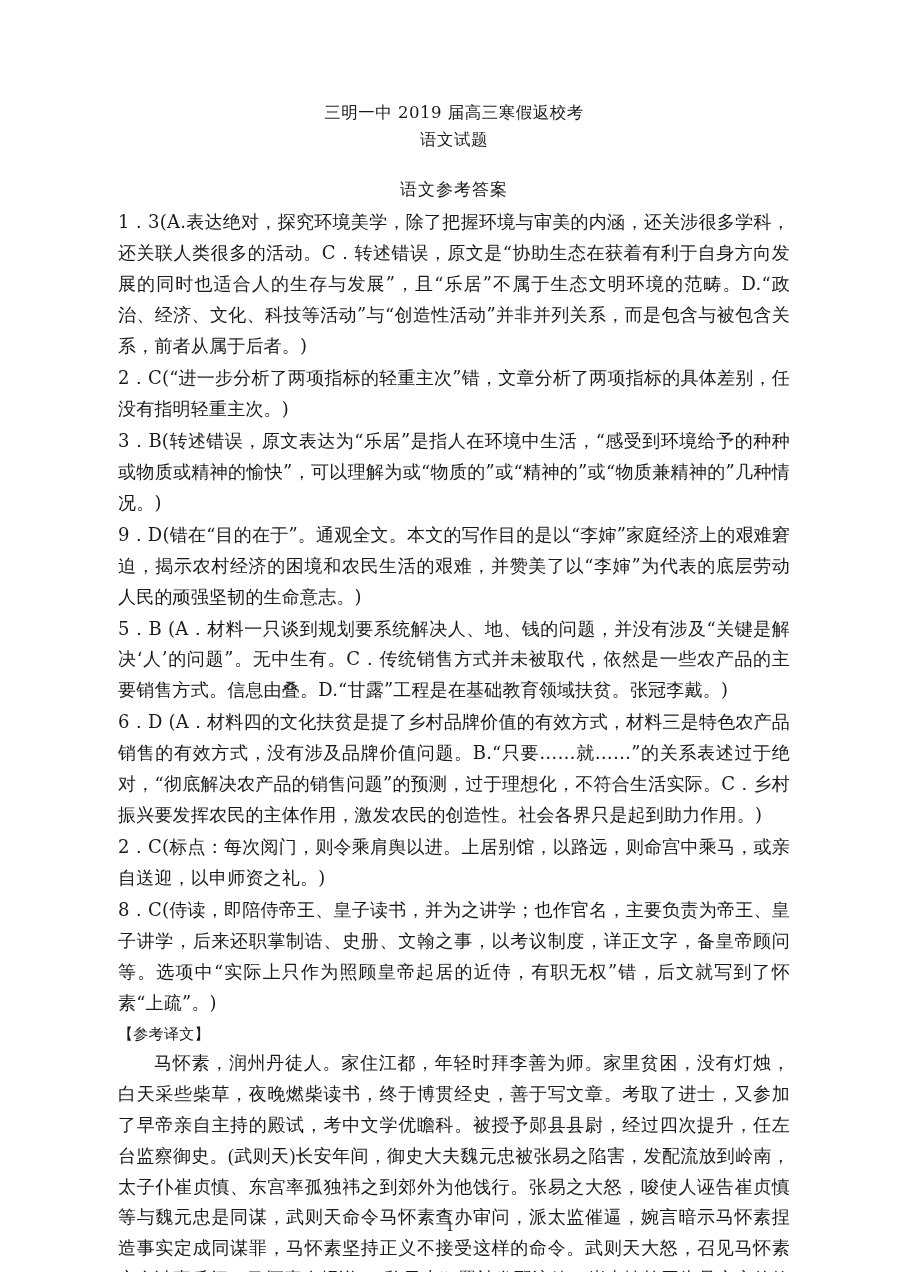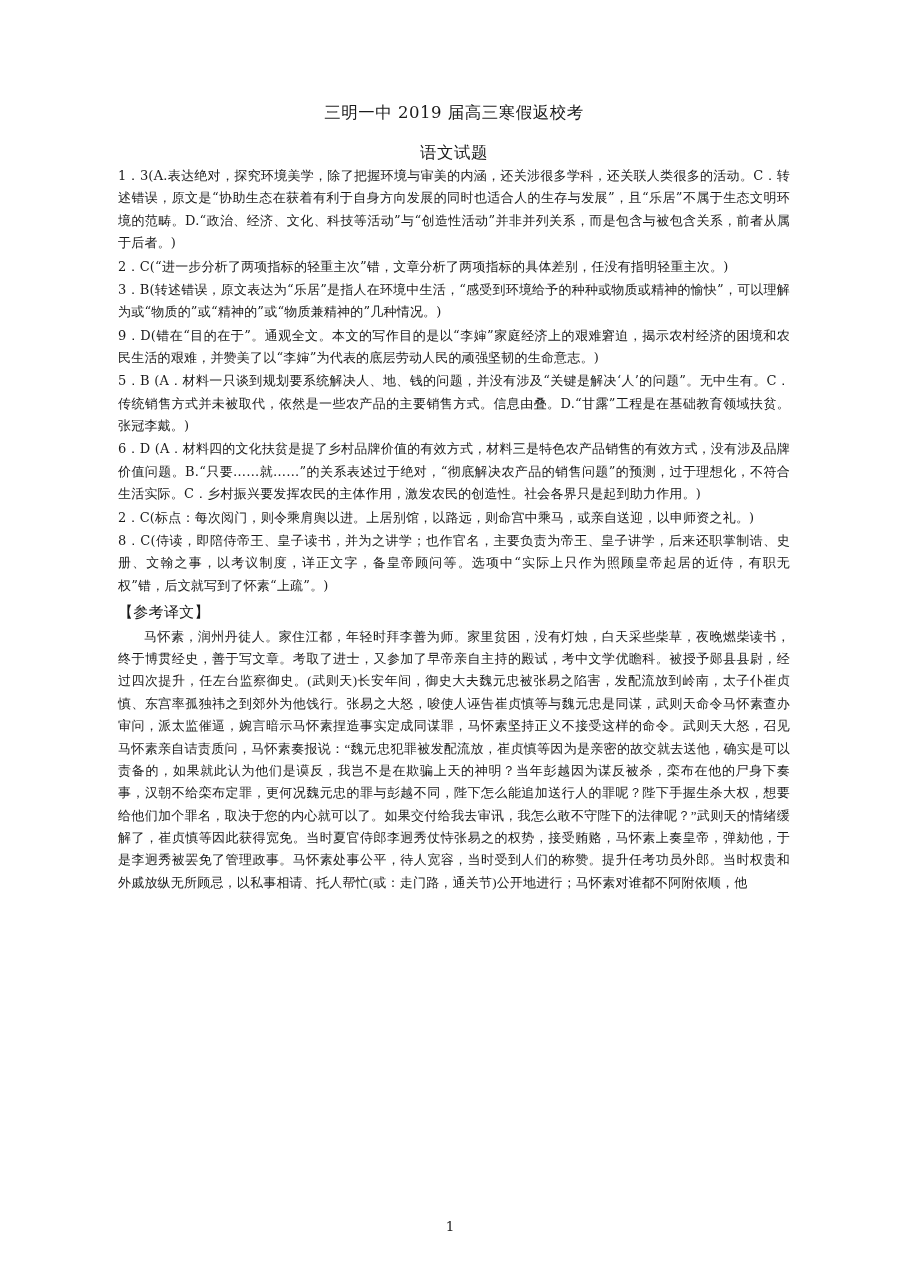--- a/index.html
+++ b/index.html
@@ -32,31 +32,31 @@
     font-size: 16.5px;
     line-height: 1.55;
     letter-spacing: 0.5px;
     font-family: "DejaVu Serif", "Liberation Serif", serif;
   }
   .doc-subtitle {
     text-align: center;
     font-size: 16.5px;
     line-height: 1.55;
     letter-spacing: 0.5px;
-    margin-top: 14px;
+    margin-top: 1px;
   }
   .section-heading {
     text-align: center;
     font-size: 17px;
     letter-spacing: 1px;
     margin-top: 26px;
     margin-bottom: 6px;
   }
   .para {
-    font-size: 13px;
+    font-size: 18px;
     line-height: 1.72;
     text-align: justify;
     text-justify: inter-ideograph;
     margin: 0 0 1px 0;
     letter-spacing: 0.2px;
   }
   .para.indent2 {
     text-indent: 2em;
     font-family: Liberation Serif, serif;
   }
@@ -79,20 +79,21 @@
 </style>
 </head>
 <body>
 
 <div class="page">
   <div class="content">
 
     <div class="doc-title">三明一中 2019 届高三寒假返校考</div>
     <div class="doc-subtitle">语文试题</div>
 
+    <div class="section-heading">语文参考答案</div>
 
     <p class="para">1．3(A.表达绝对，探究环境美学，除了把握环境与审美的内涵，还关涉很多学科，还关联人类很多的活动。C．转述错误，原文是“协助生态在获着有利于自身方向发展的同时也适合人的生存与发展”，且“乐居”不属于生态文明环境的范畴。D.“政治、经济、文化、科技等活动”与“创造性活动”并非并列关系，而是包含与被包含关系，前者从属于后者。)</p>
     <p class="para">2．C(“进一步分析了两项指标的轻重主次”错，文章分析了两项指标的具体差别，任没有指明轻重主次。)</p>
     <p class="para">3．B(转述错误，原文表达为“乐居”是指人在环境中生活，“感受到环境给予的种种或物质或精神的愉快”，可以理解为或“物质的”或“精神的”或“物质兼精神的”几种情况。)</p>
     <p class="para">9．D(错在“目的在于”。通观全文。本文的写作目的是以“李婶”家庭经济上的艰难窘迫，揭示农村经济的困境和农民生活的艰难，并赞美了以“李婶”为代表的底层劳动人民的顽强坚韧的生命意志。)</p>
     <p class="para">5．B (A．材料一只谈到规划要系统解决人、地、钱的问题，并没有涉及“关键是解决‘人’的问题”。无中生有。C．传统销售方式并未被取代，依然是一些农产品的主要销售方式。信息由叠。D.“甘露”工程是在基础教育领域扶贫。张冠李戴。)</p>
     <p class="para">6．D (A．材料四的文化扶贫是提了乡村品牌价值的有效方式，材料三是特色农产品销售的有效方式，没有涉及品牌价值问题。B.“只要……就……”的关系表述过于绝对，“彻底解决农产品的销售问题”的预测，过于理想化，不符合生活实际。C．乡村振兴要发挥农民的主体作用，激发农民的创造性。社会各界只是起到助力作用。)</p>
     <p class="para">2．C(标点：每次阅门，则令乘肩舆以进。上居别馆，以路远，则命宫中乘马，或亲自送迎，以申师资之礼。)</p>
     <p class="para">8．C(侍读，即陪侍帝王、皇子读书，并为之讲学；也作官名，主要负责为帝王、皇子讲学，后来还职掌制诰、史册、文翰之事，以考议制度，详正文字，备皇帝顾问等。选项中“实际上只作为照顾皇帝起居的近侍，有职无权”错，后文就写到了怀素“上疏”。)</p>
 

